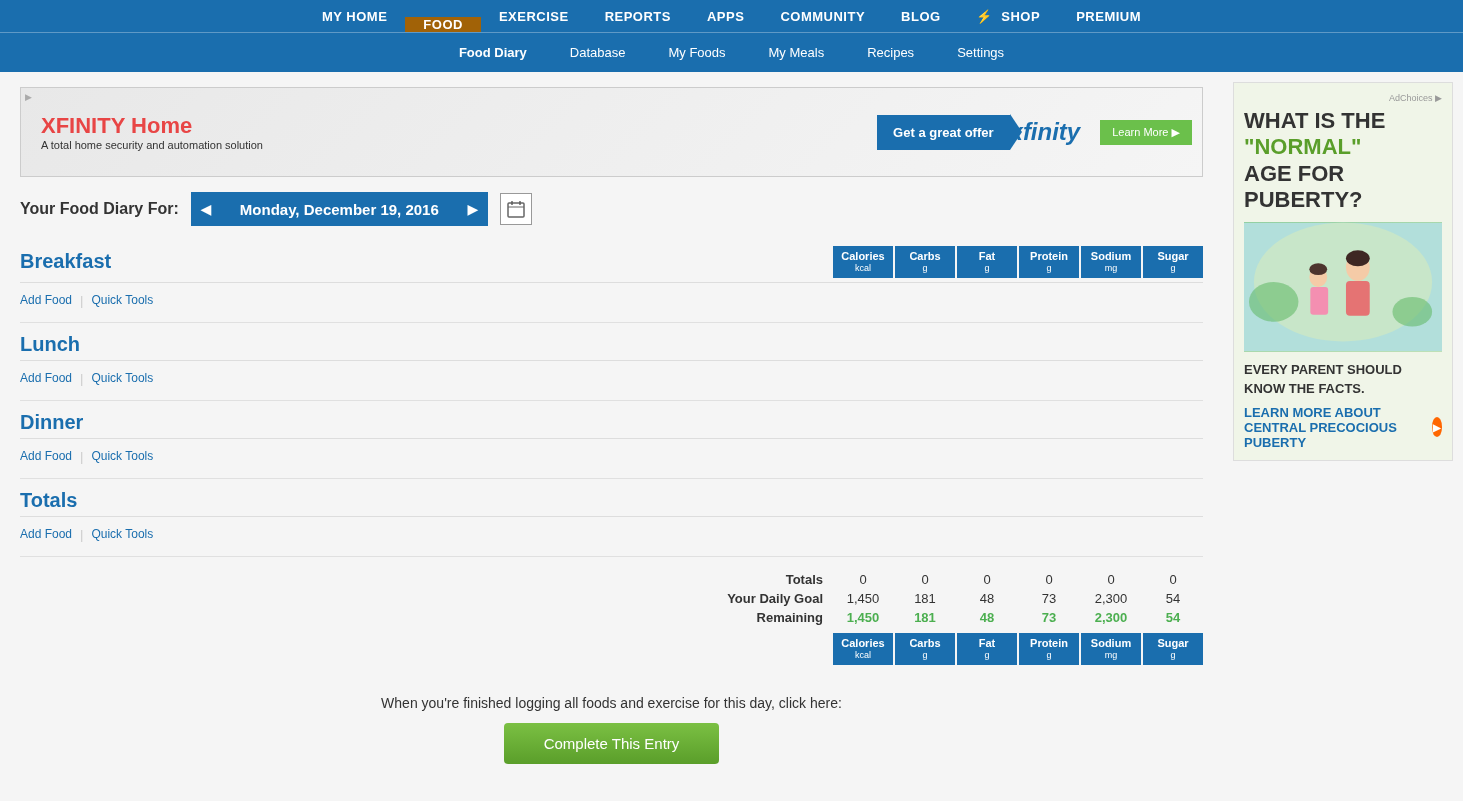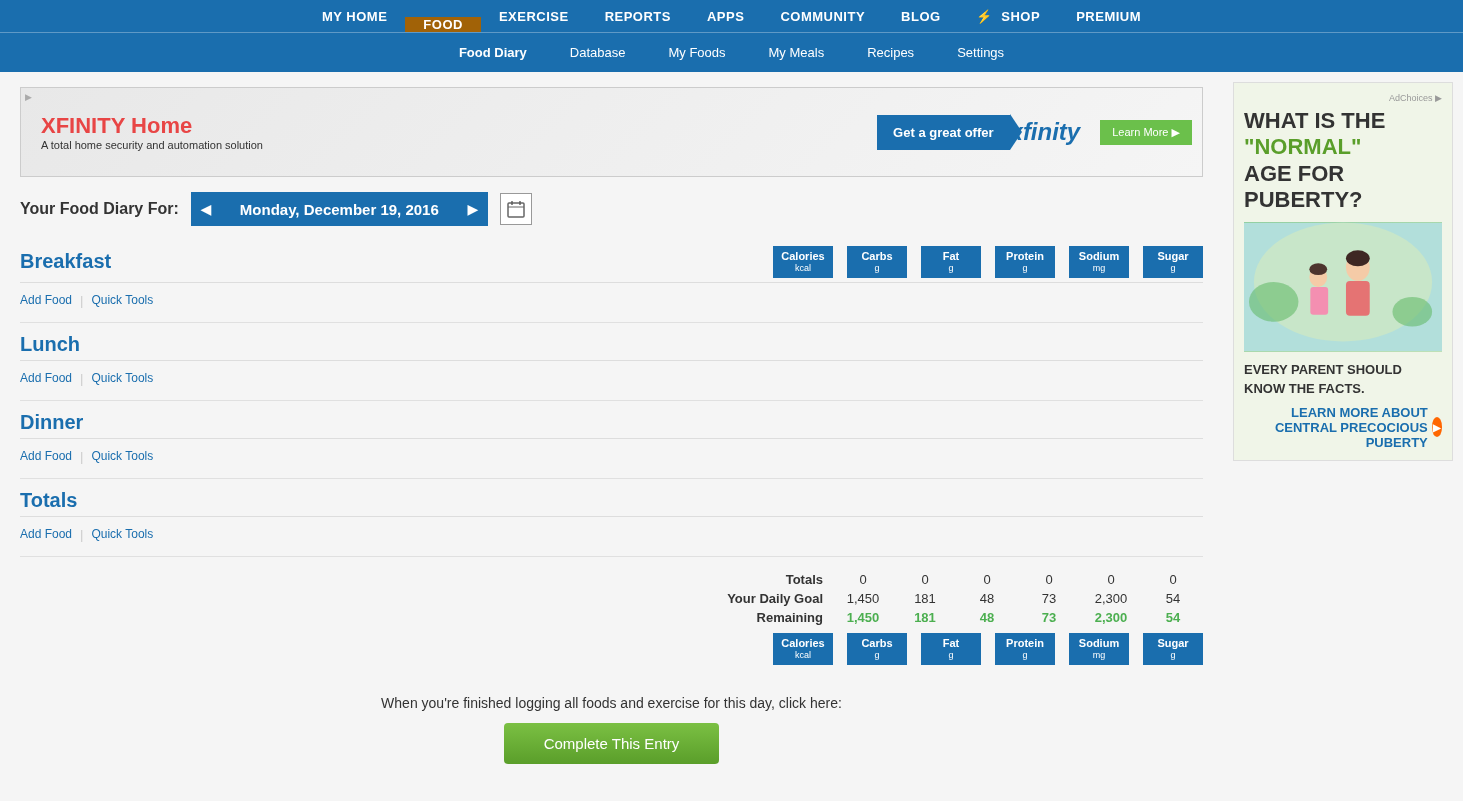--- a/index.html
+++ b/index.html
@@ -200,21 +200,21 @@
       border-bottom: 1px solid #ddd;
       margin-bottom: 6px;
     }
     .section-title {
       color: #1a6eae;
       font-size: 20px;
       font-weight: bold;
     }
     .nutrient-headers {
       display: flex;
-      gap: 14px;
+      gap: 2px;
     }
     .nutrient-header {
       background: #1a6eae;
       color: #fff;
       text-align: center;
       width: 60px;
       padding: 4px 2px;
       font-size: 11px;
       font-weight: bold;
       line-height: 1.2;
@@ -340,21 +340,20 @@
       margin-bottom: 6px;
     }
     .sidebar-link {
       color: #1a6eae;
       font-size: 13px;
       font-weight: bold;
       text-decoration: none;
       display: flex;
       align-items: center;
       gap: 4px;
-      text-align: right;
     }
     .play-circle {
       width: 20px;
       height: 20px;
       background: #ff6600;
       border-radius: 50%;
       display: inline-flex;
       align-items: center;
       justify-content: center;
       color: #fff;

